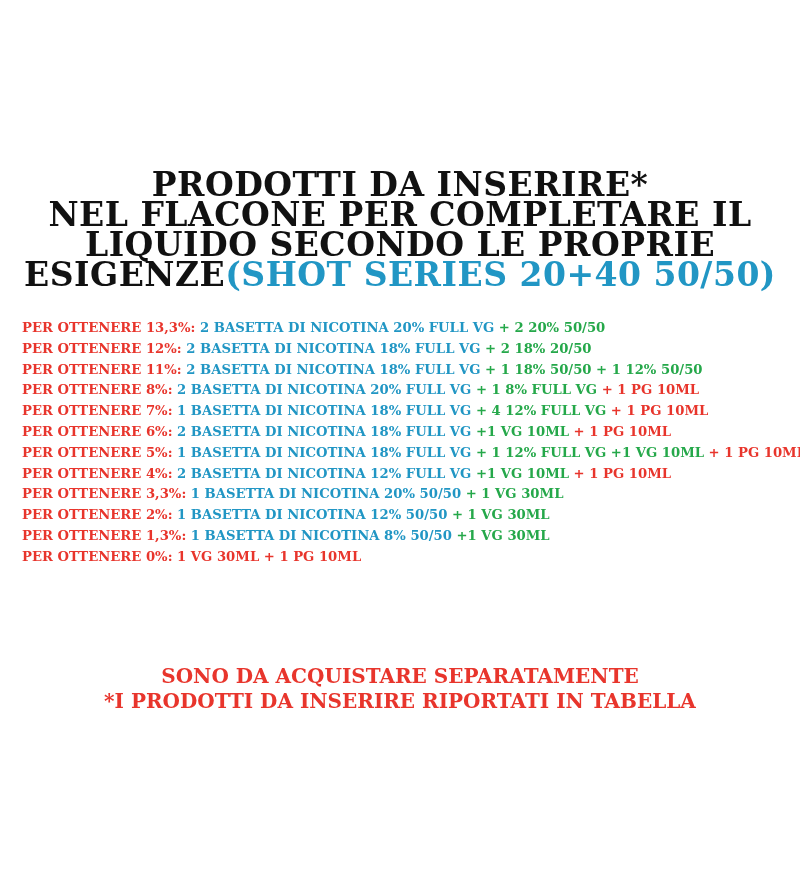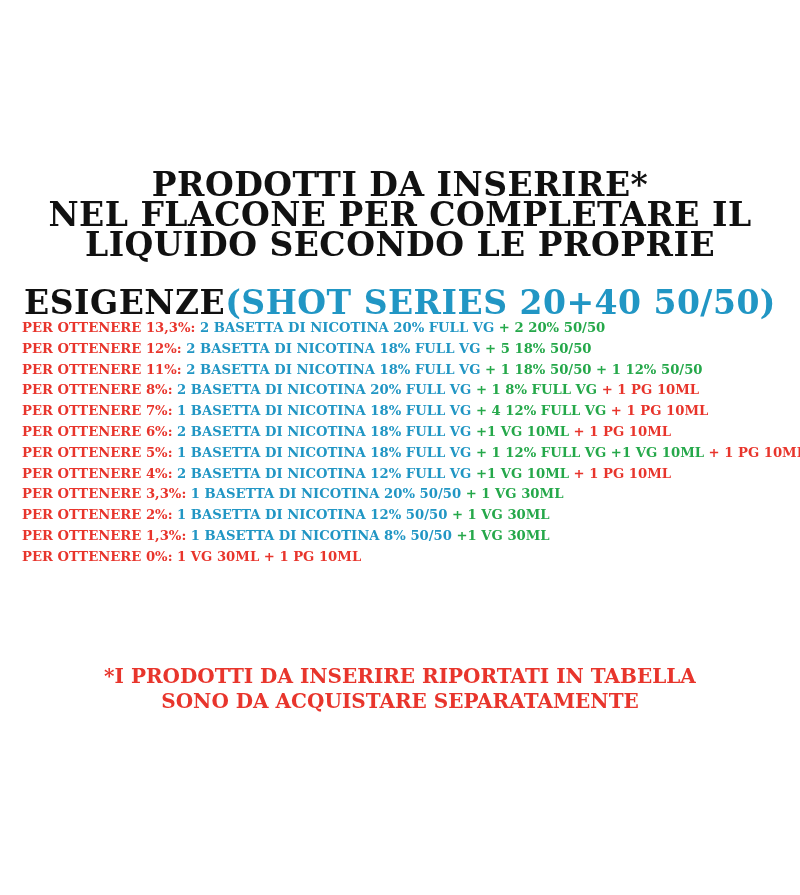--- a/index.html
+++ b/index.html
@@ -31,21 +31,20 @@
     font-family: "DejaVu Serif", serif;
     font-weight: bold;
     font-size: 33px;
     letter-spacing: 0.5px;
     color: #111111;
     line-height: 30px;
     white-space: nowrap;
   }
   .title-line.last {
     display: block;
-    margin-top: 28px;
   }
   .title-esigenze {
     color: #111111;
   }
   .title-shot {
     color: #2196c4;
     font-weight: bold;
   }
   .rows {
     position: absolute;
@@ -87,31 +86,31 @@
 
   <div class="title-block">
     <div class="title-line">PRODOTTI DA INSERIRE*</div>
     <div class="title-line">NEL FLACONE PER COMPLETARE IL</div>
     <div class="title-line">LIQUIDO SECONDO LE PROPRIE</div>
     <div class="title-line last"><span class="title-esigenze">ESIGENZE</span><span class="title-shot">(SHOT SERIES 20+40 50/50)</span></div>
   </div>
 
   <div class="rows" id="rows-container">
       <div class="row"><span class="seg-red">PER OTTENERE 13,3%:</span><span class="seg-blue"> 2 BASETTA DI NICOTINA 20% FULL VG</span><span class="seg-green"> + 2 20% 50/50</span></div>
-      <div class="row"><span class="seg-red">PER OTTENERE 12%:</span><span class="seg-blue"> 2 BASETTA DI NICOTINA 18% FULL VG</span><span class="seg-green"> + 5 18% 50/50</span></div>
+      <div class="row"><span class="seg-red">PER OTTENERE 12%:</span><span class="seg-blue"> 2 BASETTA DI NICOTINA 18% FULL VG</span><span class="seg-green"> + 2 18% 20/50</span></div>
       <div class="row"><span class="seg-red">PER OTTENERE 11%:</span><span class="seg-blue"> 2 BASETTA DI NICOTINA 18% FULL VG</span><span class="seg-green"> + 1 18% 50/50 + 1 12% 50/50</span></div>
       <div class="row"><span class="seg-red">PER OTTENERE 8%:</span><span class="seg-blue"> 2 BASETTA DI NICOTINA 20% FULL VG</span><span class="seg-green"> + 1 8% FULL VG</span><span class="seg-red"> + 1 PG 10ML</span></div>
       <div class="row"><span class="seg-red">PER OTTENERE 7%:</span><span class="seg-blue"> 1 BASETTA DI NICOTINA 18% FULL VG</span><span class="seg-green"> + 4 12% FULL VG</span><span class="seg-red"> + 1 PG 10ML</span></div>
       <div class="row"><span class="seg-red">PER OTTENERE 6%:</span><span class="seg-blue"> 2 BASETTA DI NICOTINA 18% FULL VG</span><span class="seg-green"> +1 VG 10ML</span><span class="seg-red"> + 1 PG 10ML</span></div>
       <div class="row"><span class="seg-red">PER OTTENERE 5%:</span><span class="seg-blue"> 1 BASETTA DI NICOTINA 18% FULL VG</span><span class="seg-green"> + 1 12% FULL VG</span><span class="seg-green"> +1 VG 10ML</span><span class="seg-red"> + 1 PG 10ML</span></div>
       <div class="row"><span class="seg-red">PER OTTENERE 4%:</span><span class="seg-blue"> 2 BASETTA DI NICOTINA 12% FULL VG</span><span class="seg-green"> +1 VG 10ML</span><span class="seg-red"> + 1 PG 10ML</span></div>
       <div class="row"><span class="seg-red">PER OTTENERE 3,3%:</span><span class="seg-blue"> 1 BASETTA DI NICOTINA 20% 50/50</span><span class="seg-green"> + 1 VG 30ML</span></div>
       <div class="row"><span class="seg-red">PER OTTENERE 2%:</span><span class="seg-blue"> 1 BASETTA DI NICOTINA 12% 50/50</span><span class="seg-green"> + 1 VG 30ML</span></div>
       <div class="row"><span class="seg-red">PER OTTENERE 1,3%:</span><span class="seg-blue"> 1 BASETTA DI NICOTINA 8% 50/50</span><span class="seg-green"> +1 VG 30ML</span></div>
       <div class="row"><span class="seg-red">PER OTTENERE 0%:</span><span class="seg-red"> 1 VG 30ML + 1 PG 10ML</span></div>
     </div>
 
   <div class="footer">
+    <div class="footer-line">SONO DA ACQUISTARE SEPARATAMENTE</div>
     <div class="footer-line">*I PRODOTTI DA INSERIRE RIPORTATI IN TABELLA</div>
-    <div class="footer-line">SONO DA ACQUISTARE SEPARATAMENTE</div>
   </div>
 
 </div>
 
 </body></html>

